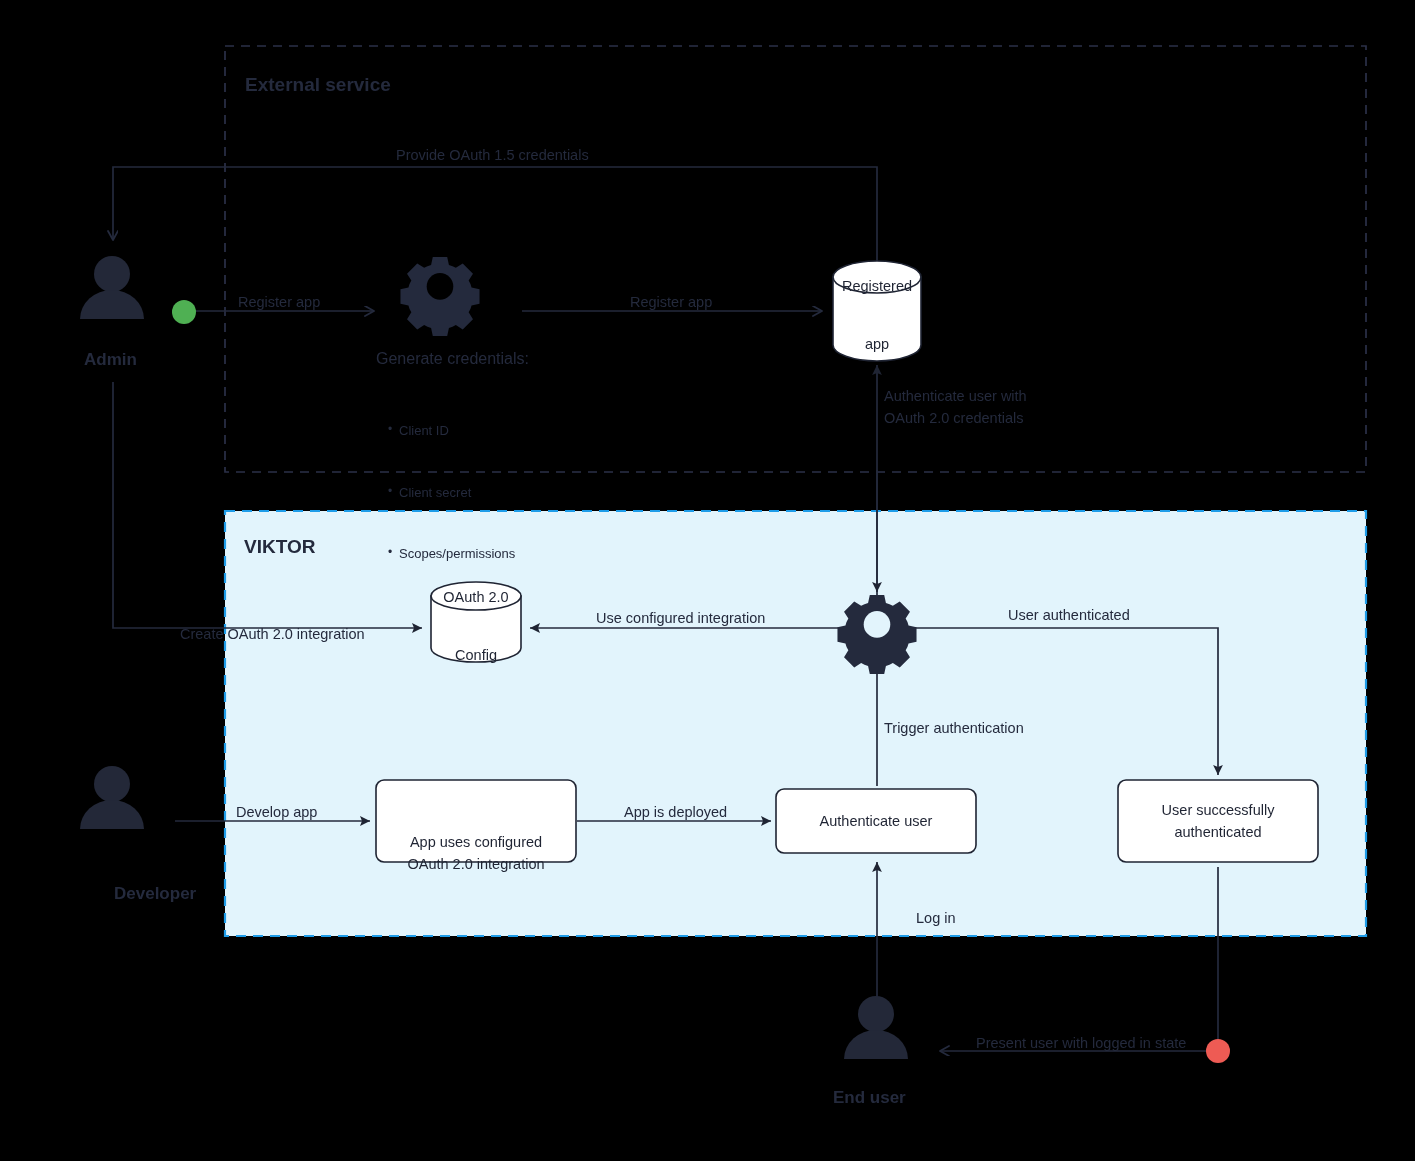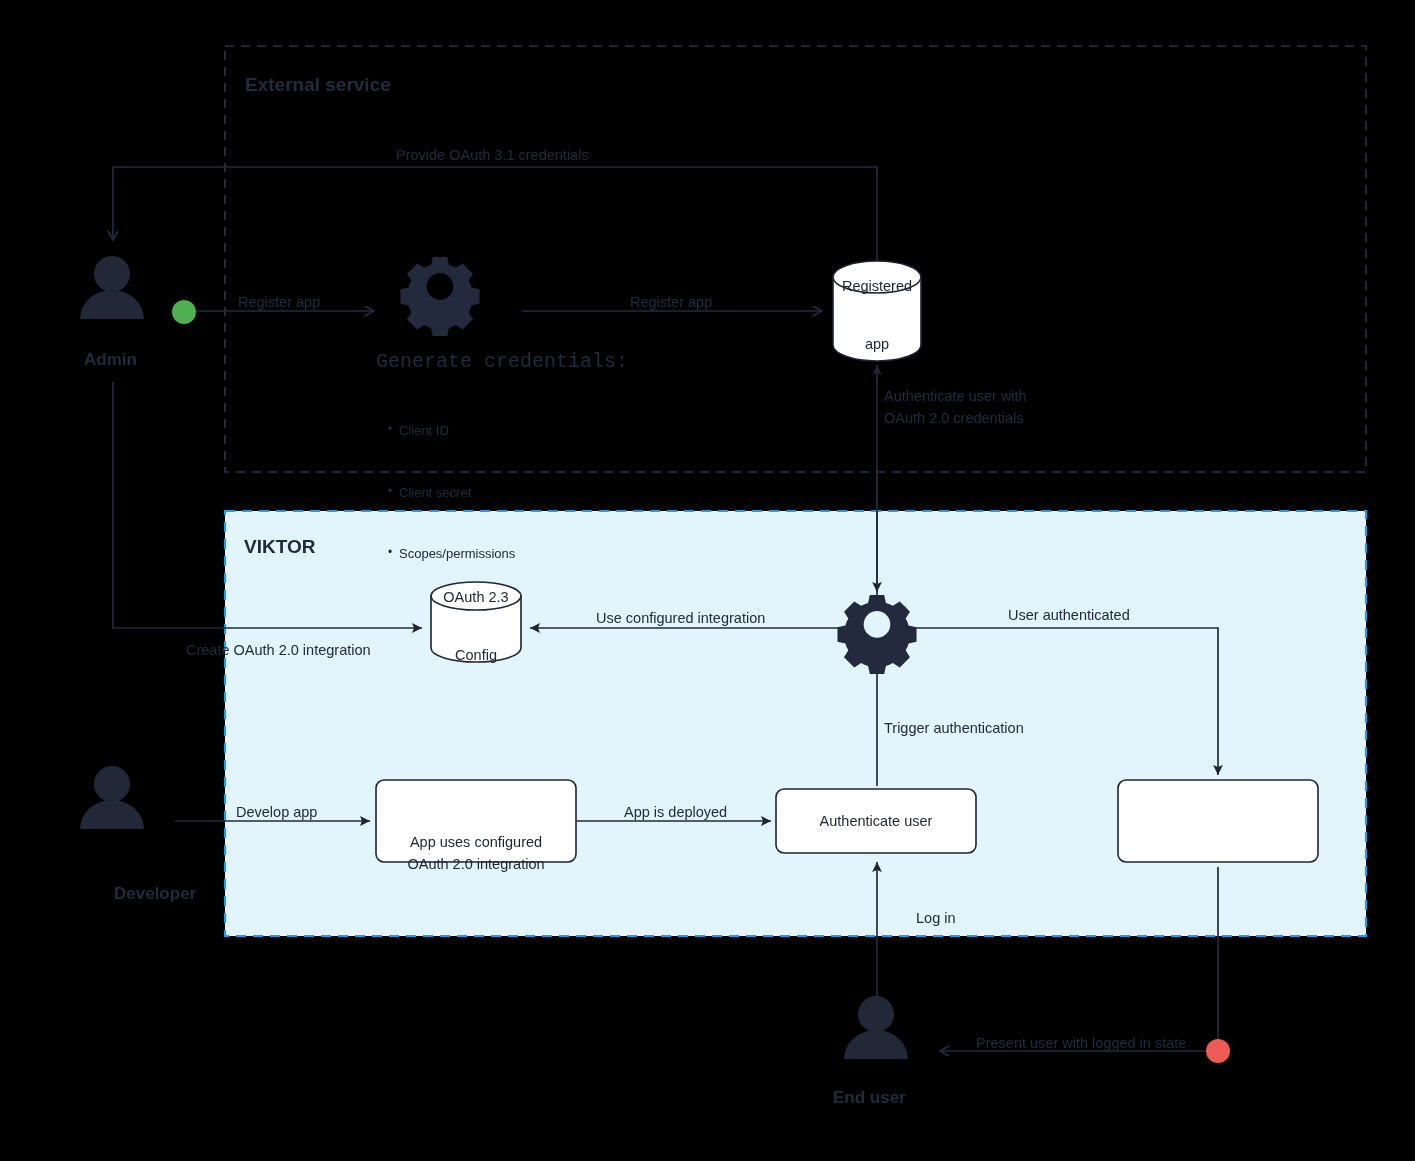--- a/index.html
+++ b/index.html
@@ -10,21 +10,21 @@
   .lbl{position:absolute;color:#242a3d;font-size:14.5px;line-height:21px;white-space:nowrap;}
   .actor-name{position:absolute;color:#242a3d;font-size:17px;font-weight:bold;white-space:nowrap;}
   .zone-title{position:absolute;font-size:19px;font-weight:bold;color:#242a3d;white-space:nowrap;}
   .boxtext{position:absolute;color:#1f2433;font-size:14.5px;line-height:22px;text-align:center;
            display:flex;align-items:center;justify-content:center;}
   .cyltext{position:absolute;color:#1f2433;font-size:14.5px;line-height:22px;text-align:center;
            display:flex;align-items:center;justify-content:center;gap:36px;}
   .bullets{position:absolute;color:#242a3d;font-size:13px;line-height:17.5px;white-space:nowrap;}
   .bullets .b{padding-left:13px;position:relative;margin-top:44px;}
   .bullets .b:before{content:"\2022";position:absolute;left:2px;top:-1px;font-size:12px;}
-  .gen-title{position:absolute;color:#242a3d;font-size:20px;white-space:nowrap;font-family:Liberation Mono, monospace;}
+  .gen-title{position:absolute;color:#242a3d;font-size:16px;white-space:nowrap;}
 </style>
 </head>
 <body>
 
 <div id="stage">
 
   <svg id="canvas" viewBox="0 0 1415 1161">
     <defs>
       <marker id="ah" markerWidth="12" markerHeight="12" refX="10" refY="5" orient="auto" markerUnits="userSpaceOnUse">
         <path d="M1,0 L10,5 L1,10" fill="none" stroke="#242a3d" stroke-width="1.8" stroke-linecap="round" stroke-linejoin="round"></path>
@@ -125,30 +125,30 @@
   </svg>
 
   <div class="zone-title" style="left:245px;top:74px;">External service</div>
 
   <div class="zone-title" style="left:244px;top:536px;">VIKTOR</div>
 
   <div class="actor-name" style="left:84px;top:350px;">Admin</div>
   <div class="actor-name" style="left:66px;top:884px;margin-left:48px;">Developer</div>
   <div class="actor-name" style="left:833px;top:1088px;">End user</div>
 
-  <div class="lbl" style="left:396px;top:145px;">Provide OAuth 3.1 credentials</div>
+  <div class="lbl" style="left:396px;top:145px;">Provide OAuth 1.5 credentials</div>
 
   <div class="lbl" style="left:238px;top:292px;">Register app</div>
 
   <div class="lbl" style="left:630px;top:292px;">Register app</div>
 
   <div class="lbl" style="left:884px;top:386px;">Authenticate user with</div>
   <div class="lbl" style="left:884px;top:408px;">OAuth 2.0 credentials</div>
 
-  <div class="lbl" style="left:180px;top:640px;margin-left:6px;">Create OAuth 2.0 integration</div>
+  <div class="lbl" style="left:180px;top:624px;">Create OAuth 2.0 integration</div>
 
   <div class="lbl" style="left:596px;top:608px;">Use configured integration</div>
 
   <div class="lbl" style="left:1008px;top:605px;">User authenticated</div>
 
   <div class="lbl" style="left:884px;top:718px;">Trigger authentication</div>
 
   <div class="lbl" style="left:236px;top:802px;">Develop app</div>
 
   <div class="lbl" style="left:624px;top:802px;">App is deployed</div>
@@ -163,27 +163,31 @@
     <div class="b">Client secret</div>
     <div class="b">Scopes/permissions</div>
   </div>
 
   <div class="cyltext" style="left:827px;top:286px;width:100px;height:58px;flex-direction:column;">
     <span>Registered</span>
     <span>app</span>
   </div>
 
   <div class="cyltext" style="left:426px;top:600px;width:100px;height:52px;flex-direction:column;">
-    <span>OAuth 2.3</span>
+    <span>OAuth 2.0</span>
     <span>Config</span>
   </div>
 
   <div class="boxtext" style="left:376px;top:780px;width:200px;height:82px;flex-direction:column;margin-top:32px;">
     <span>App uses configured</span>
     <span>OAuth 2.0 integration</span>
   </div>
 
   <div class="boxtext" style="left:776px;top:789px;width:200px;height:64px;">
     <span>Authenticate user</span>
   </div>
 
+  <div class="boxtext" style="left:1118px;top:780px;width:200px;height:82px;flex-direction:column;">
+    <span>User successfully</span>
+    <span>authenticated</span>
+  </div>
 
 </div>
 
 </body></html>

